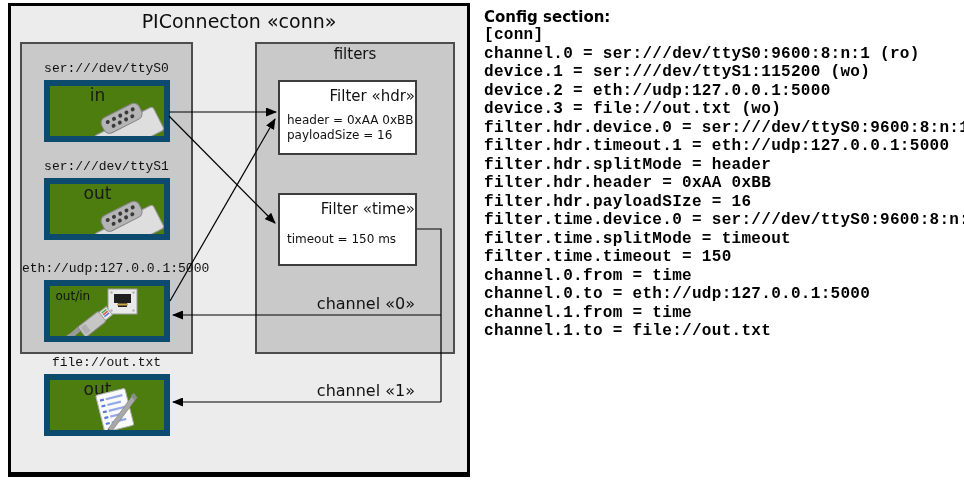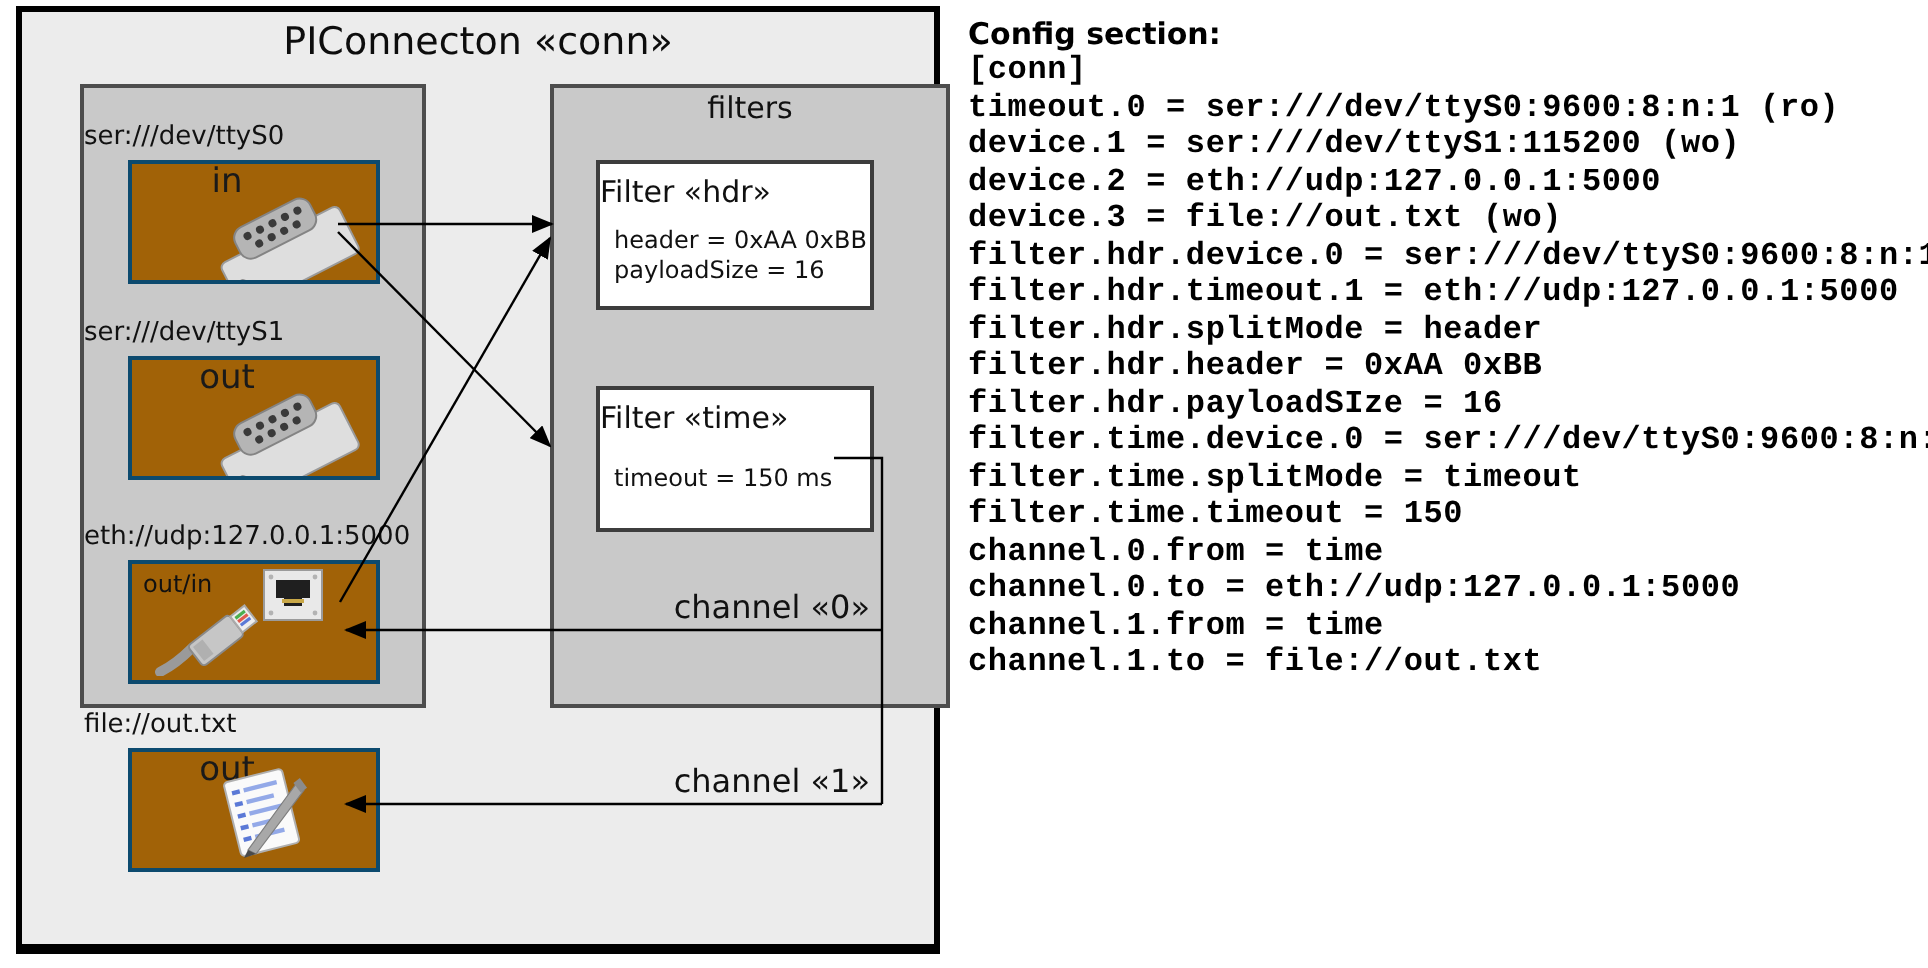--- a/index.html
+++ b/index.html
@@ -7,46 +7,46 @@
          font-family:"DejaVu Sans",sans-serif;color:#111;}
 
   
   .diagram{position:absolute;left:8px;top:3px;width:462px;height:474px;
            border:3px solid #000;border-bottom-width:5px;background:#ececec;box-sizing:border-box;}
   .diagram-title{position:absolute;left:0;top:4px;width:100%;text-align:center;
                  font-size:19px;color:#0d0d0d;}
 
   
   .panel{position:absolute;top:36px;height:312px;background:#c9c9c9;
-         border:2px solid #4d4d4d;box-sizing:border-box;margin-left:20px;}
+         border:2px solid #4d4d4d;box-sizing:border-box;}
   .devices-panel{left:9px;width:173px;}
   .filters-panel{left:244px;width:200px;}
   .filters-label{position:absolute;left:0;top:1px;width:100%;text-align:center;font-size:15px;}
 
   
   .device{position:absolute;left:0;width:100%;}
-  .device-url{text-align:left;font-size:13px;height:18px;line-height:18px;white-space:nowrap;}
-  .device-box{position:relative;margin:2px auto 0;width:126px;height:62px;background:#a16207;
-              border:2px solid #0c4a6e;box-sizing:border-box;overflow:hidden;}
+  .device-url{text-align:center;font-size:13px;height:18px;line-height:18px;white-space:nowrap;font-family:Liberation Mono, monospace;}
+  .device-box{position:relative;margin:2px auto 0;width:126px;height:62px;background:#4d7c0f;
+              border:6px solid #0c4a6e;box-sizing:border-box;overflow:hidden;}
   .io-label{position:absolute;top:0;left:0;width:96px;text-align:center;
             font-size:17px;line-height:19px;color:#1a1a1a;}
   .io-label-left{position:absolute;top:1px;left:6px;font-size:12px;line-height:19px;}
   .dev-1{top:16px;} .dev-2{top:114px;} .dev-3{top:216px;} .dev-4{top:310px;}
 
   .serial-icon{position:absolute;left:30px;top:13px;}
   .eth-port-icon{position:absolute;right:26px;top:2px;}
   .eth-cable-icon{position:absolute;left:10px;top:14px;}
   .notepad-icon{position:absolute;left:42px;top:3px;}
 
   
   .filter-box{position:absolute;left:21px;width:139px;background:#fff;
               border:2px solid #3d3d3d;box-sizing:border-box;}
   .filter-hdr{top:36px;height:75px;}
   .filter-time{top:149px;height:73px;}
-  .filter-title{text-align:left;font-size:15px;margin-top:5px;}
+  .filter-title{text-align:right;font-size:15px;margin-top:5px;}
   .filter-attrs{margin:8px 0 0 7px;}
   .filter-time .filter-attrs{margin-top:14px;}
   .filter-attr{font-size:12px;line-height:15px;white-space:nowrap;}
 
   
   .channel-label{position:absolute;right:38px;font-size:16px;white-space:nowrap;}
   .channel-0{top:250px;} .channel-1{top:337px;}
 
   
   .wires{position:absolute;left:0;top:0;width:964px;height:484px;pointer-events:none;}
@@ -203,21 +203,21 @@
     <path d="M170,301 L275,119" stroke="#000" stroke-width="1.2" fill="none" marker-end="url(#arr)"></path>
     <path d="M417,229 L441,229 L441,402" stroke="#000" stroke-width="1.2" fill="none"></path>
     <path d="M441,315 L173,315" stroke="#000" stroke-width="1.2" fill="none" marker-end="url(#arr)"></path>
     <path d="M441,402 L173,402" stroke="#000" stroke-width="1.2" fill="none" marker-end="url(#arr)"></path>
   </svg>
 
   <div class="config">
     <div class="config-heading">Config section:</div>
     <div class="config-lines">
       <div class="cfg-line">[conn]</div>
-      <div class="cfg-line">timeout.0 = ser:///dev/ttyS0:9600:8:n:1 (ro)</div>
+      <div class="cfg-line">channel.0 = ser:///dev/ttyS0:9600:8:n:1 (ro)</div>
       <div class="cfg-line">device.1 = ser:///dev/ttyS1:115200 (wo)</div>
       <div class="cfg-line">device.2 = eth://udp:127.0.0.1:5000</div>
       <div class="cfg-line">device.3 = file://out.txt (wo)</div>
       <div class="cfg-line">filter.hdr.device.0 = ser:///dev/ttyS0:9600:8:n:1</div>
       <div class="cfg-line">filter.hdr.timeout.1 = eth://udp:127.0.0.1:5000</div>
       <div class="cfg-line">filter.hdr.splitMode = header</div>
       <div class="cfg-line">filter.hdr.header = 0xAA 0xBB</div>
       <div class="cfg-line">filter.hdr.payloadSIze = 16</div>
       <div class="cfg-line">filter.time.device.0 = ser:///dev/ttyS0:9600:8:n:1</div>
       <div class="cfg-line">filter.time.splitMode = timeout</div>

